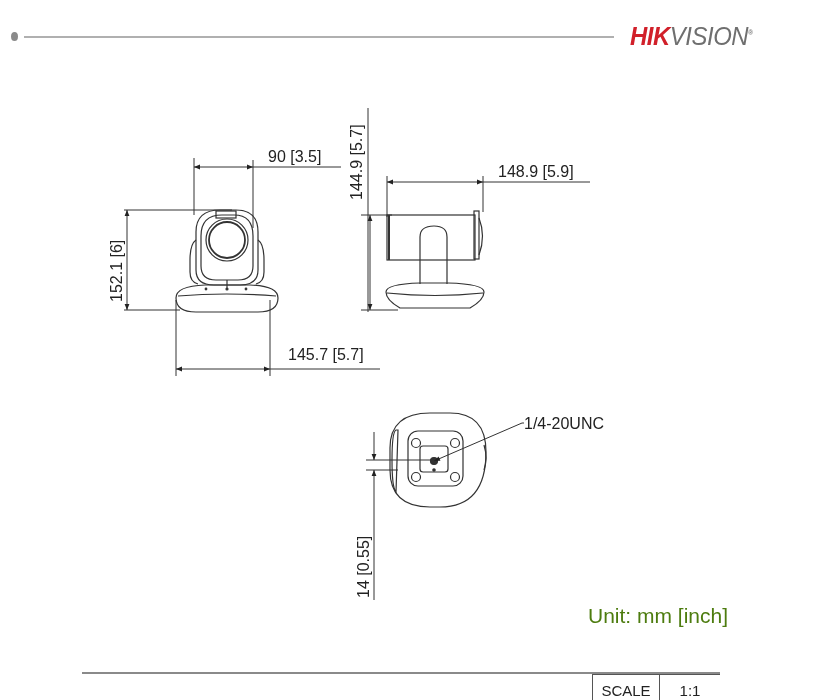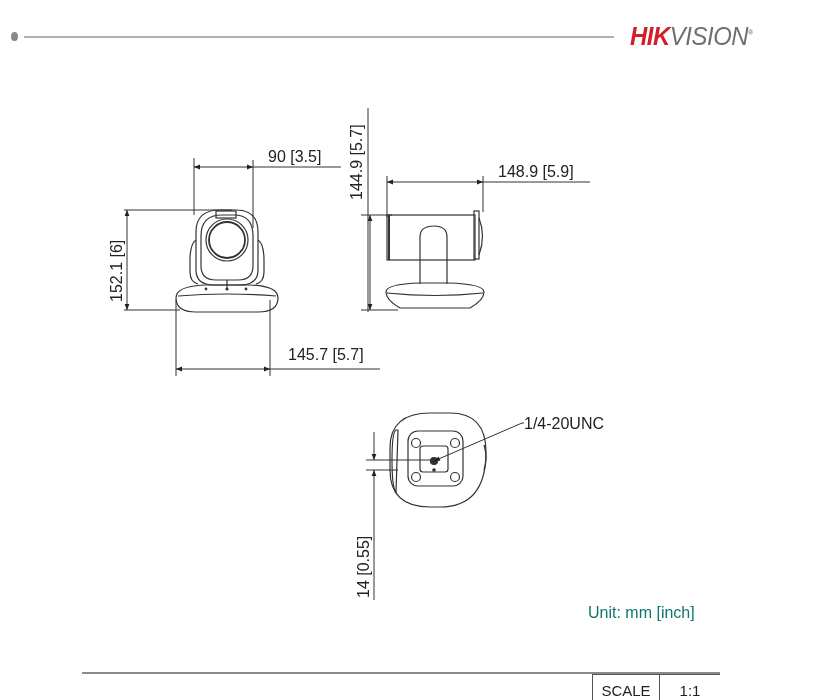--- a/index.html
+++ b/index.html
@@ -8,21 +8,21 @@
     .header-dot { position: absolute; left: 11px; top: 32px; width: 7px; height: 9px;
                   border-radius: 50%; background: #8a8a8a; }
     .header-rule { position: absolute; left: 24px; top: 36px; width: 368px; height: 2px; background: #b0b0b0; }
     .logo { position: absolute; left: 406px; top: 21px; font-size: 26px; font-weight: bold;
             font-style: italic; letter-spacing: -0.5px; transform: scaleX(0.92); transform-origin: left center; }
     .logo .red { color: #d1202a; }
     .logo .grey { color: #6f6f6f; font-weight: normal; }
     .logo .reg { font-size: 7px; color: #777; vertical-align: super; font-style: normal; }
     .drawing { position: absolute; left: 0; top: 0; }
     .dim-text { font-family: "Liberation Sans", "DejaVu Sans", sans-serif; font-size: 16px; fill: #222; }
-    .unit { position: absolute; left: 588px; top: 604px; font-size: 16px; color: #0f766e; }
+    .unit { position: absolute; left: 588px; top: 604px; font-size: 21px; color: #4d7c0f; }
     .scale-box { position: absolute; left: 592px; top: 674px; height: 32px; display: flex;
                  border: 1px solid #555; border-right: none; border-bottom: none; }
     .scale-cell { height: 32px; line-height: 32px; font-size: 15px; text-align: center; border-right: 1px solid #555; }
     .scale-cell.label { width: 66px; }
     .scale-cell.value { width: 60px; border-right: none; }
     .footer-rule { position: absolute; left: 82px; top: 672px; width: 638px; height: 2px; background: #8a8a8a; }
   </style>
 </head>
 <body>
 

